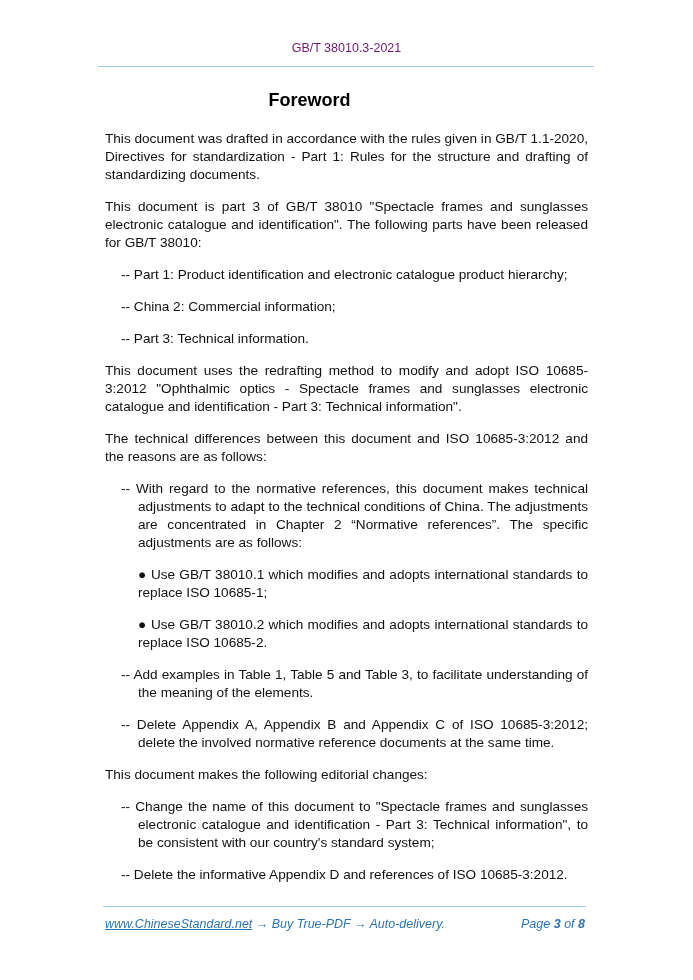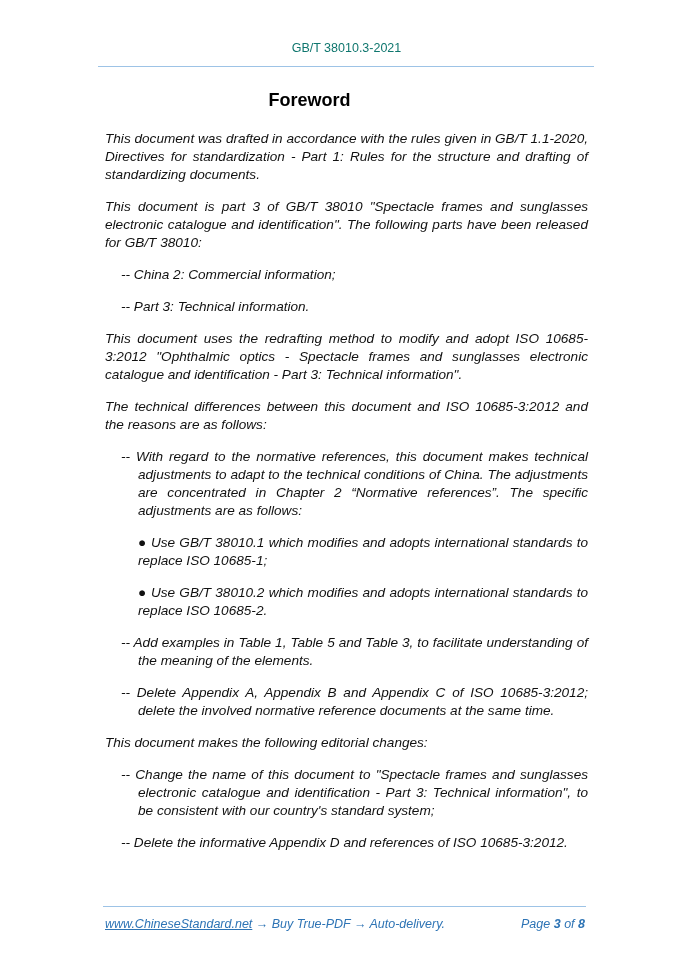--- a/index.html
+++ b/index.html
@@ -1,25 +1,25 @@
 <!DOCTYPE html>
 <html><head>
 <meta charset="utf-8">
 <style>
   html, body { margin: 0; padding: 0; background: #ffffff; }
   body { width: 693px; height: 980px; position: relative; overflow: hidden;
          font-family: "Liberation Sans", sans-serif; color: #111; }
   .header-code { position: absolute; top: 41px; left: 0; width: 693px; text-align: center;
-                 font-size: 12.5px; color: #0f766e; }
+                 font-size: 12.5px; color: #701a75; }
   .header-rule { position: absolute; top: 66px; left: 98px; width: 496px; height: 0;
                  border-top: 1px solid #9dc3e6; }
   .title { position: absolute; top: 90px; left: 0; width: 619px; text-align: center;
            font-size: 18px; font-weight: bold; color: #000; }
   .body { position: absolute; top: 130px; left: 105px; width: 483px; font-size: 13.6px;
-          line-height: 18px; color: #111; font-style: italic; }
+          line-height: 18px; color: #111; }
   .p { text-align: justify; margin: 0 0 14px 0; }
   .dash { text-align: justify; margin: 0 0 14px 16px; padding-left: 17px; text-indent: -17px; }
   .bullet { text-align: justify; margin: 0 0 14px 33px; }
   .footer-rule { position: absolute; top: 906px; left: 103px; width: 483px; height: 0;
                  border-top: 1px solid #9dc3e6; }
   .footer { position: absolute; top: 917px; left: 105px; width: 480px; font-size: 12.5px;
             color: #2e74b5; font-style: italic; }
   .footer a { color: #2e74b5; text-decoration: underline; }
   .footer .right { position: absolute; right: 0; top: 0; }
   .footer .num { font-weight: bold; }
@@ -28,20 +28,21 @@
 <body>
 
 <div class="header-code">GB/T 38010.3-2021</div>
 <div class="header-rule"></div>
 
 <div class="title">Foreword</div>
 
 <div class="body">
   <p class="p">This document was drafted in accordance with the rules given in GB/T 1.1-2020, Directives for standardization - Part 1: Rules for the structure and drafting of standardizing documents.</p>
   <p class="p">This document is part 3 of GB/T 38010 "Spectacle frames and sunglasses electronic catalogue and identification". The following parts have been released for GB/T 38010:</p>
+  <p class="dash">-- Part 1: Product identification and electronic catalogue product hierarchy;</p>
   <p class="dash">-- China 2: Commercial information;</p>
   <p class="dash">-- Part 3: Technical information.</p>
   <p class="p">This document uses the redrafting method to modify and adopt ISO 10685-3:2012 "Ophthalmic optics - Spectacle frames and sunglasses electronic catalogue and identification - Part 3: Technical information".</p>
   <p class="p">The technical differences between this document and ISO 10685-3:2012 and the reasons are as follows:</p>
   <p class="dash">-- With regard to the normative references, this document makes technical adjustments to adapt to the technical conditions of China. The adjustments are concentrated in Chapter 2 “Normative references”. The specific adjustments are as follows:</p>
   <p class="bullet">● Use GB/T 38010.1 which modifies and adopts international standards to replace ISO 10685-1;</p>
   <p class="bullet">● Use GB/T 38010.2 which modifies and adopts international standards to replace ISO 10685-2.</p>
   <p class="dash">-- Add examples in Table 1, Table 5 and Table 3, to facilitate understanding of the meaning of the elements.</p>
   <p class="dash">-- Delete Appendix A, Appendix B and Appendix C of ISO 10685-3:2012; delete the involved normative reference documents at the same time.</p>
   <p class="p">This document makes the following editorial changes:</p>

